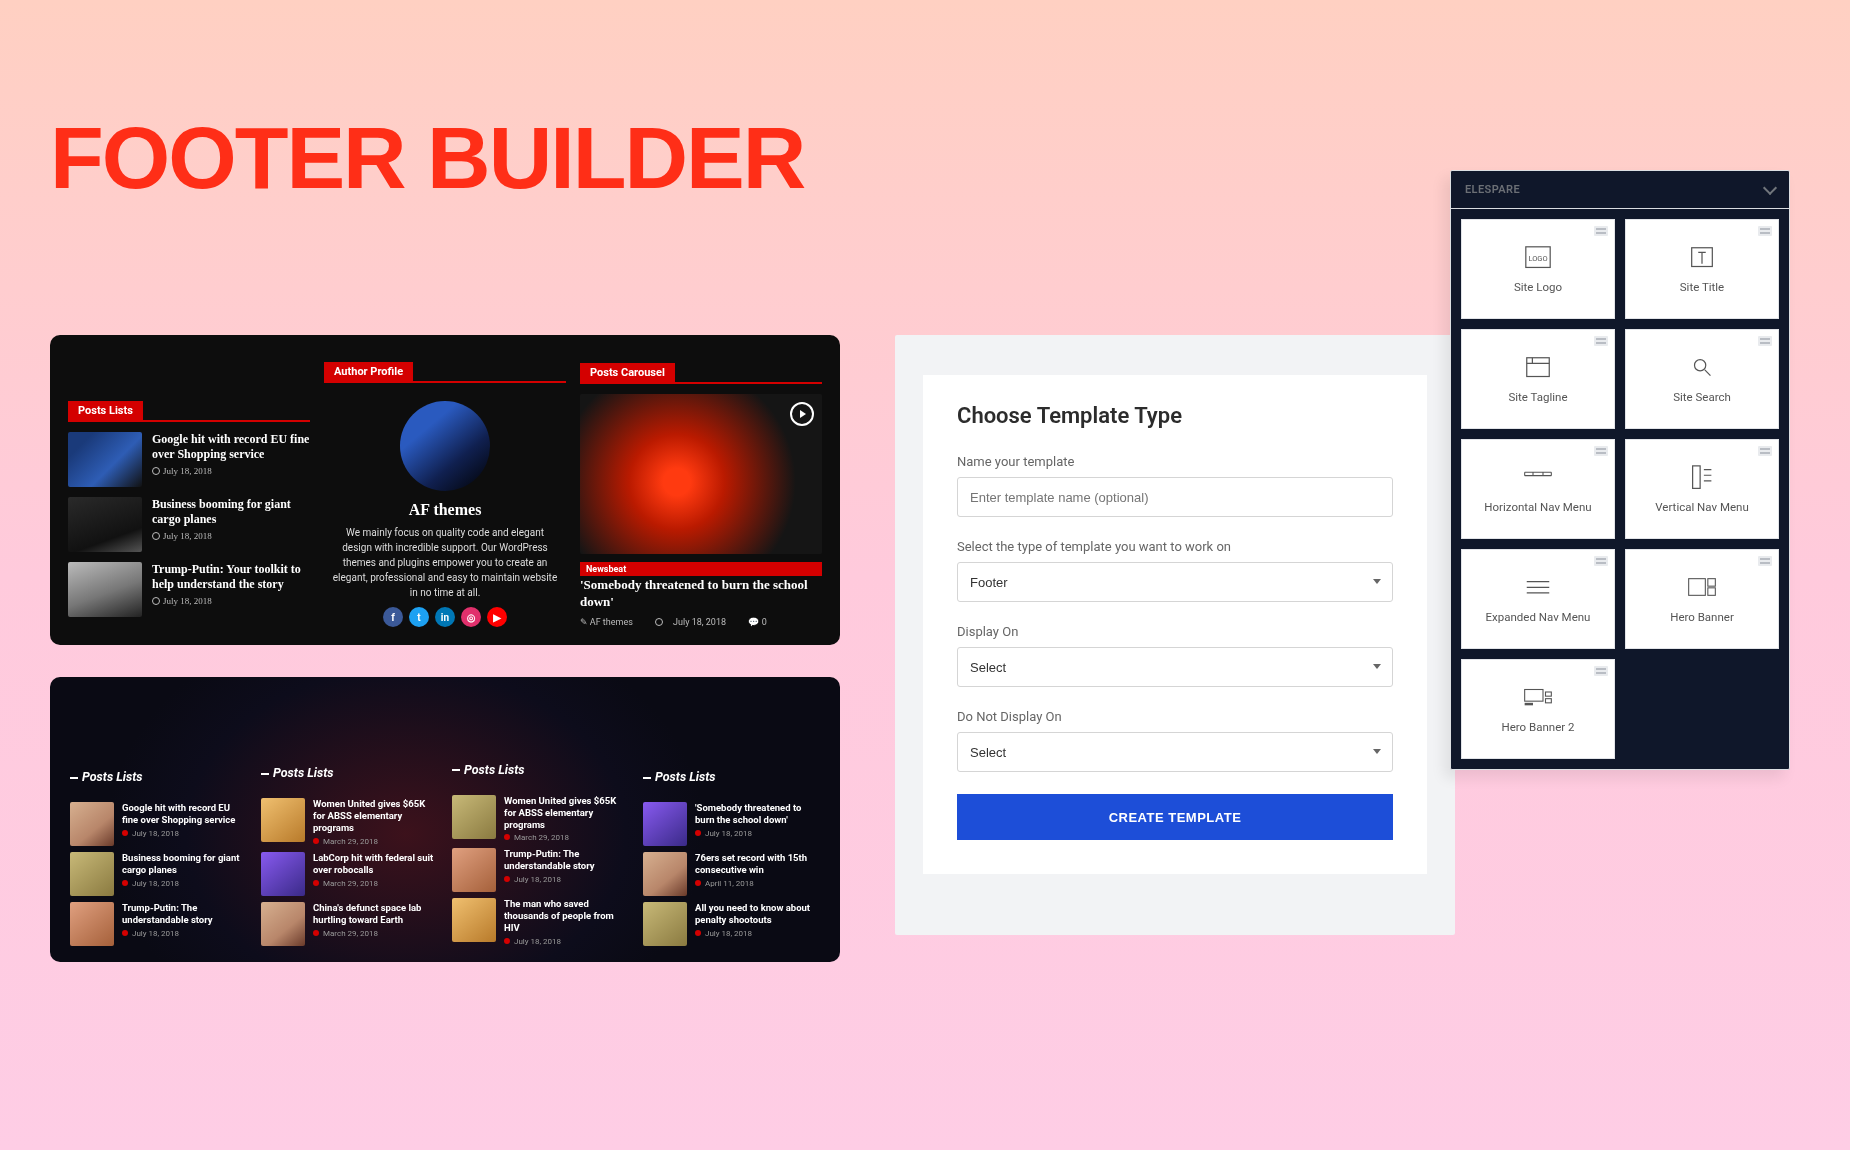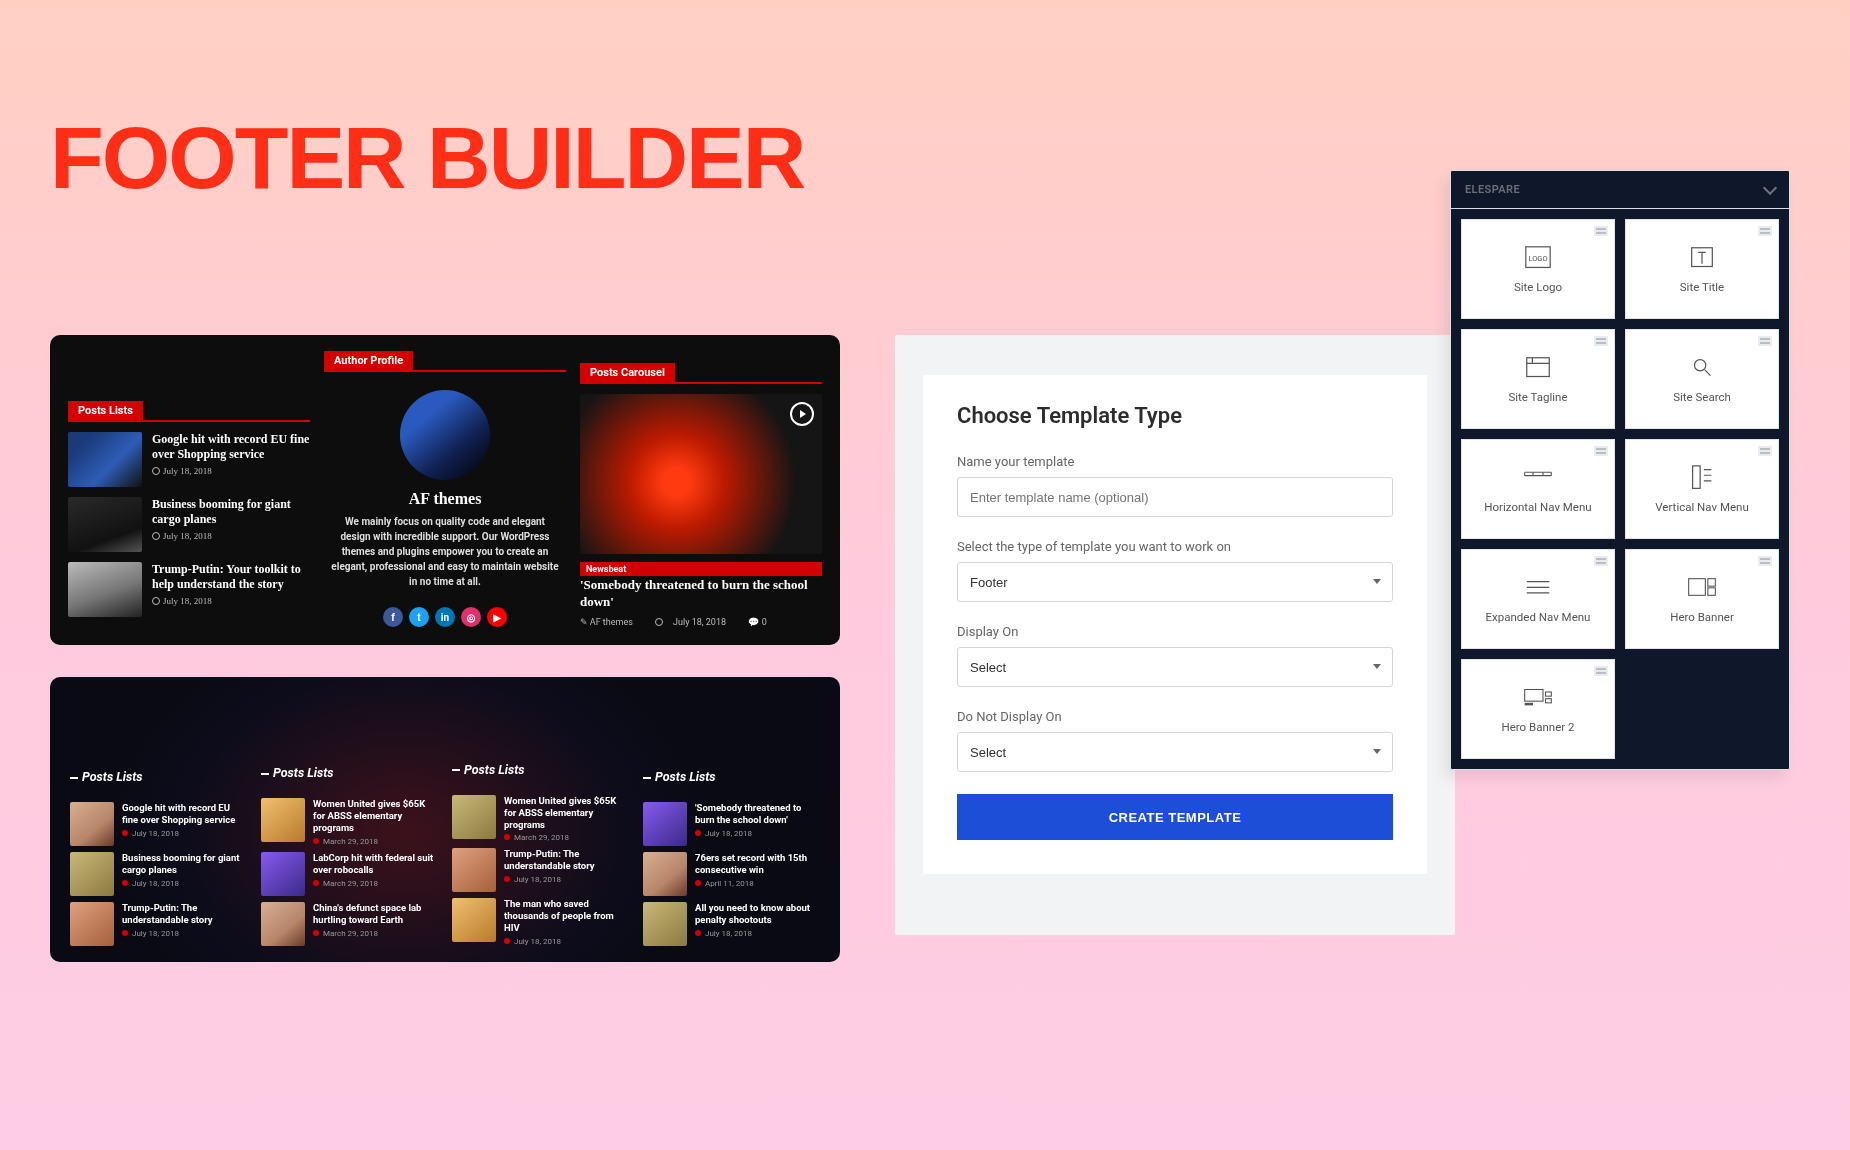--- a/index.html
+++ b/index.html
@@ -43,21 +43,21 @@
   .thumb.p4{background:linear-gradient(140deg,#f0c070,#b87a2a);}
   .thumb.p5{background:linear-gradient(140deg,#885af0,#3a2a88);}
   .post-text{flex:1;font-family:"Georgia",serif;}
   .post-title{font-size:12px; font-weight:700; line-height:1.25; color:#fff; margin-bottom:4px;}
   .post-meta{font-size:9px; color:#bbb;}
   .clock{display:inline-block;width:8px;height:8px;border:1px solid #bbb;border-radius:50%;margin-right:3px;position:relative;top:1px;}
   .red-dot{display:inline-block;width:6px;height:6px;background:#d40000;border-radius:50%;margin-right:4px;}
   .author-col{align-items:center;text-align:center;}
   .avatar{width:90px;height:90px;border-radius:50%;background:linear-gradient(140deg,#2a5abf 30%,#102050,#000);margin:8px 0 10px;}
   .author-name{font-family:Georgia,serif;font-size:16px;font-weight:700;margin-bottom:6px;}
-  .author-desc{font-size:10px;line-height:1.5;color:#ddd;padding:0 6px;margin-bottom:18px;font-weight:bold;}
+  .author-desc{font-size:10px;line-height:1.5;color:#ddd;padding:0 6px;margin-bottom:7px;}
   .socials{display:flex;gap:6px;justify-content:center;}
   .sbtn{width:20px;height:20px;border-radius:50%;display:flex;align-items:center;justify-content:center;font-size:10px;color:#fff;font-weight:700;}
   .fb{background:#3b5998}.tw{background:#1da1f2}.in{background:#0077b5}.ig{background:#e1306c}.yt{background:#ff0000}
   .carousel-img{width:100%;height:160px;border-radius:2px;background:radial-gradient(circle at 40% 55%,#ff3a10 8%,#ba1a00 28%,#151515 70%);position:relative;margin-bottom:8px;}
   .play-circle{position:absolute;top:8px;right:8px;width:24px;height:24px;border:2px solid #fff;border-radius:50%;display:flex;align-items:center;justify-content:center;}
   .play-circle::after{content:"";border-left:6px solid #fff;border-top:4px solid transparent;border-bottom:4px solid transparent;margin-left:2px;}
   .badge-red{display:inline-block;background:#d40000;color:#fff;font-size:9px;font-weight:700;padding:2px 6px;}
   .carousel-title{font-family:Georgia,serif;font-size:13px;font-weight:700;line-height:1.35;margin-bottom:6px;}
   .carousel-meta{font-size:9px;color:#bbb;}
   .carousel-meta span{margin-right:10px;}

